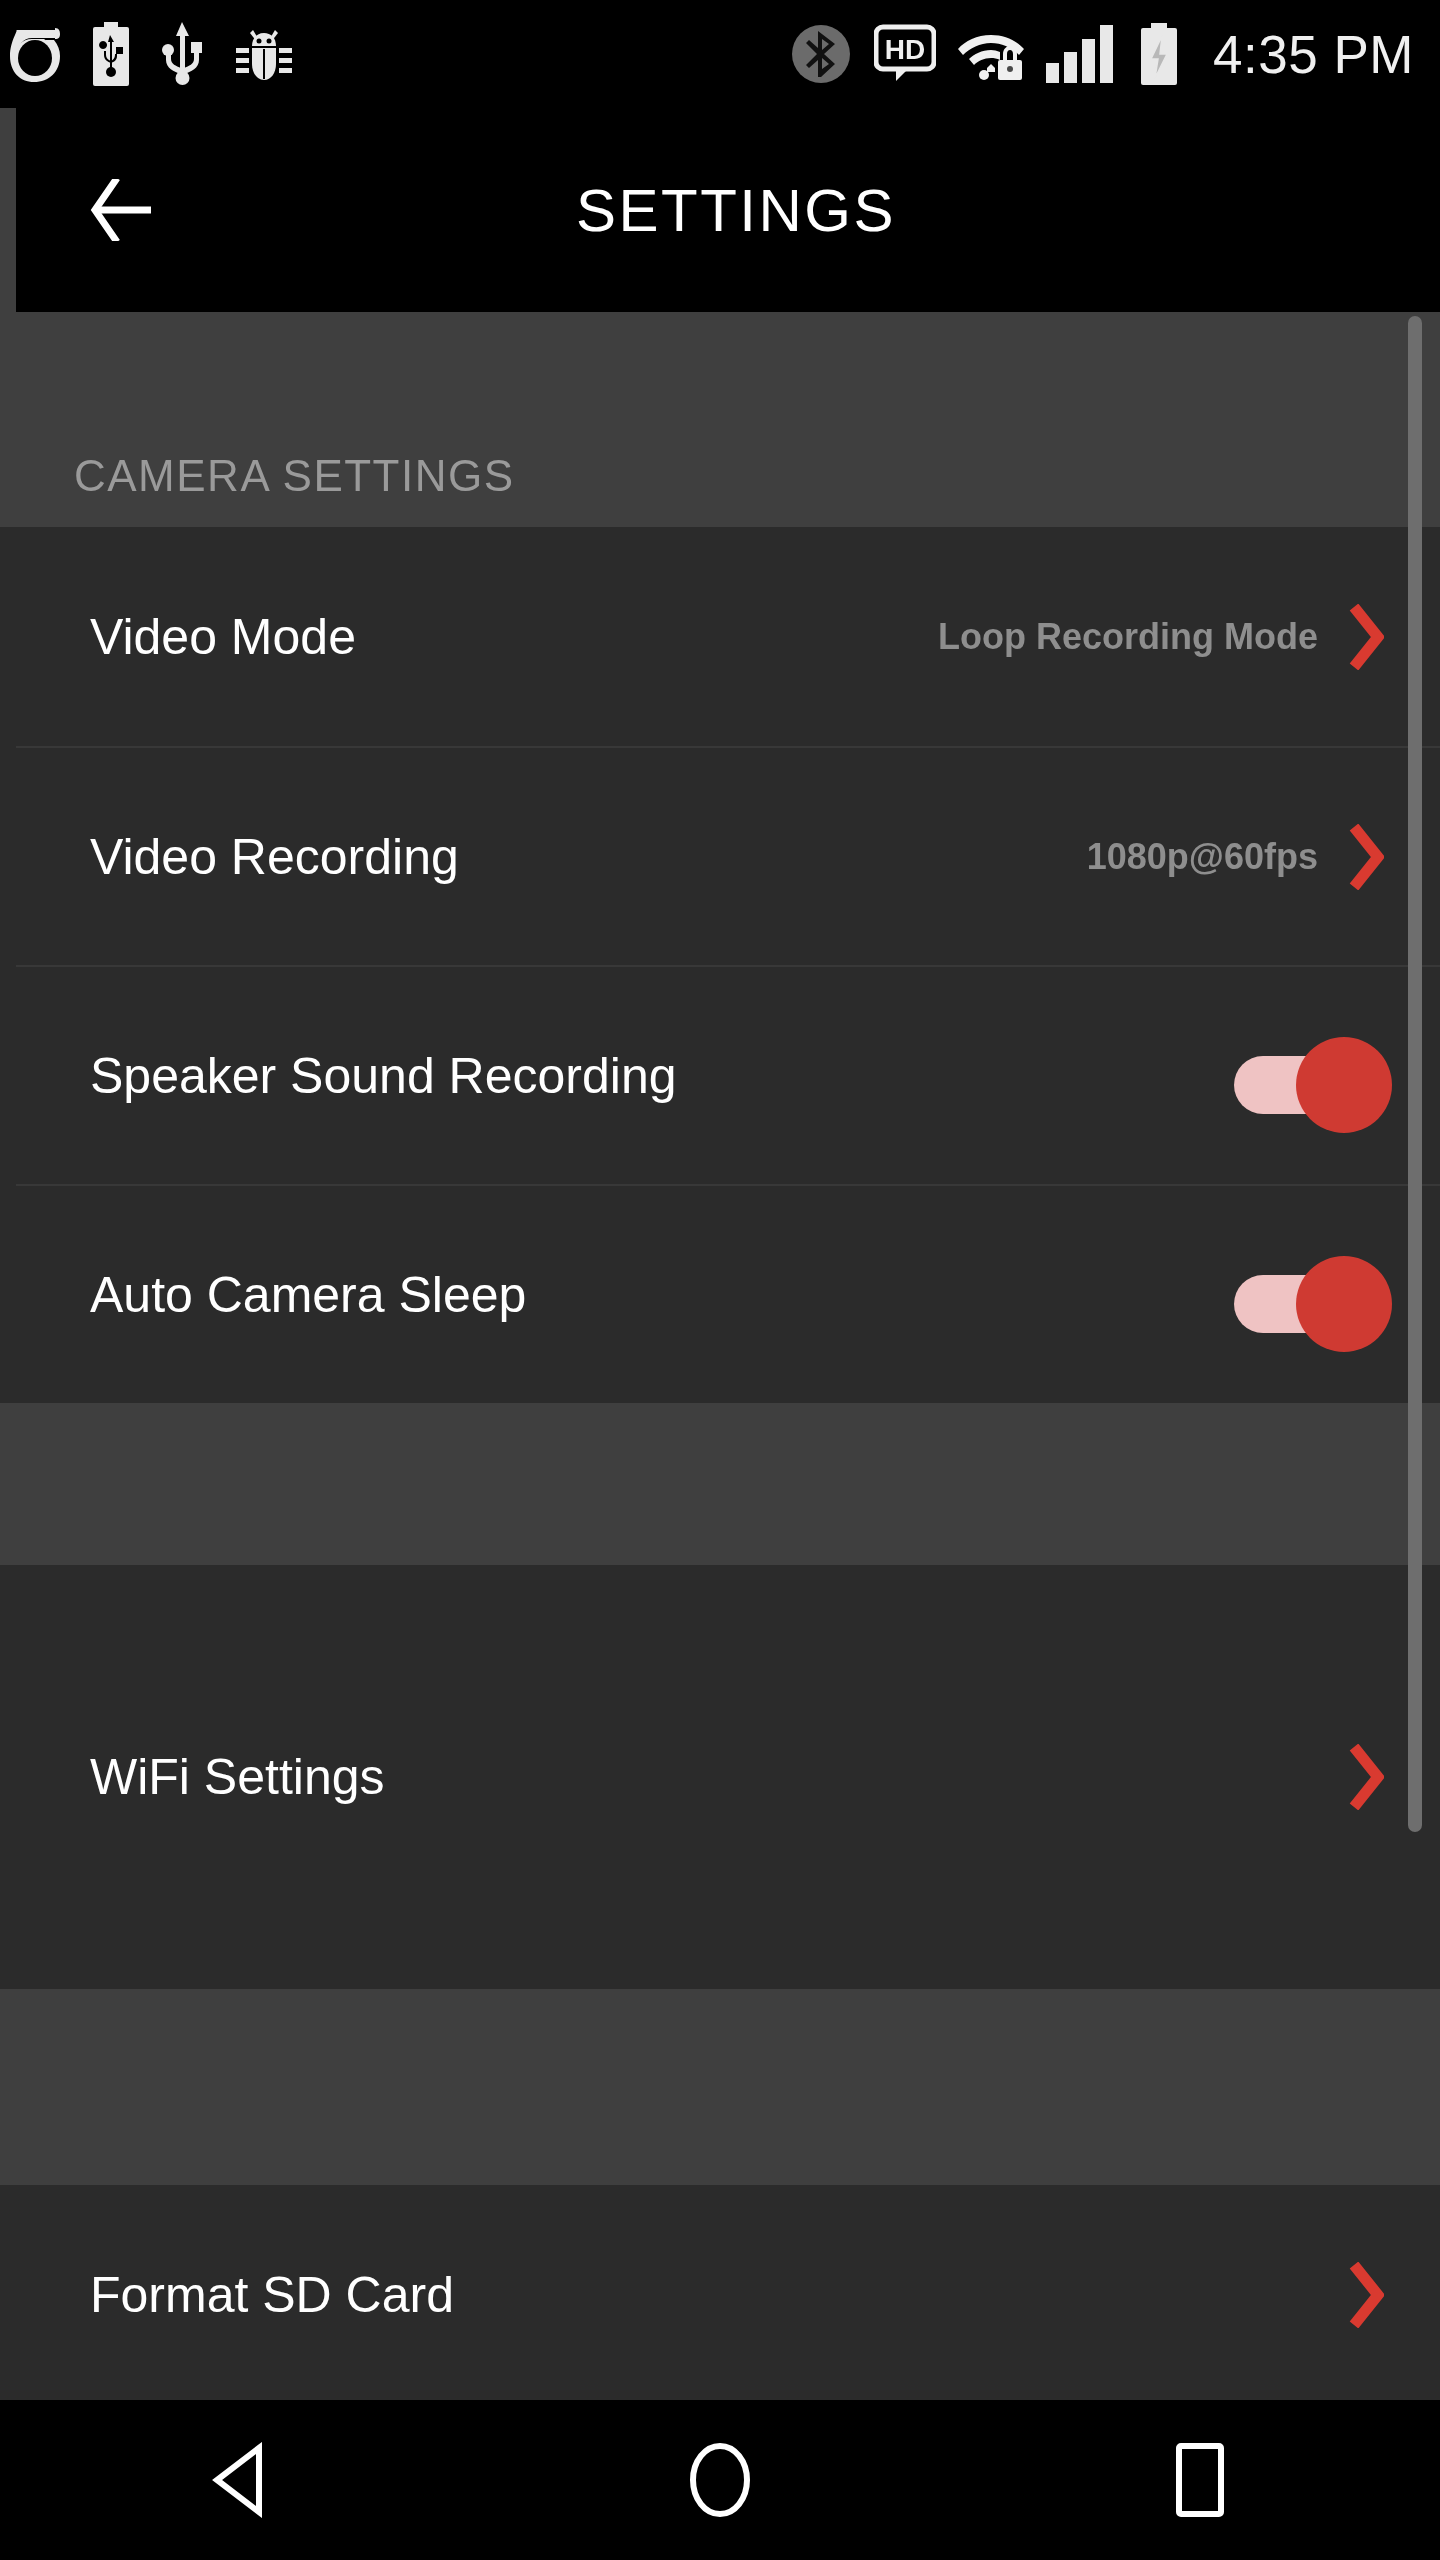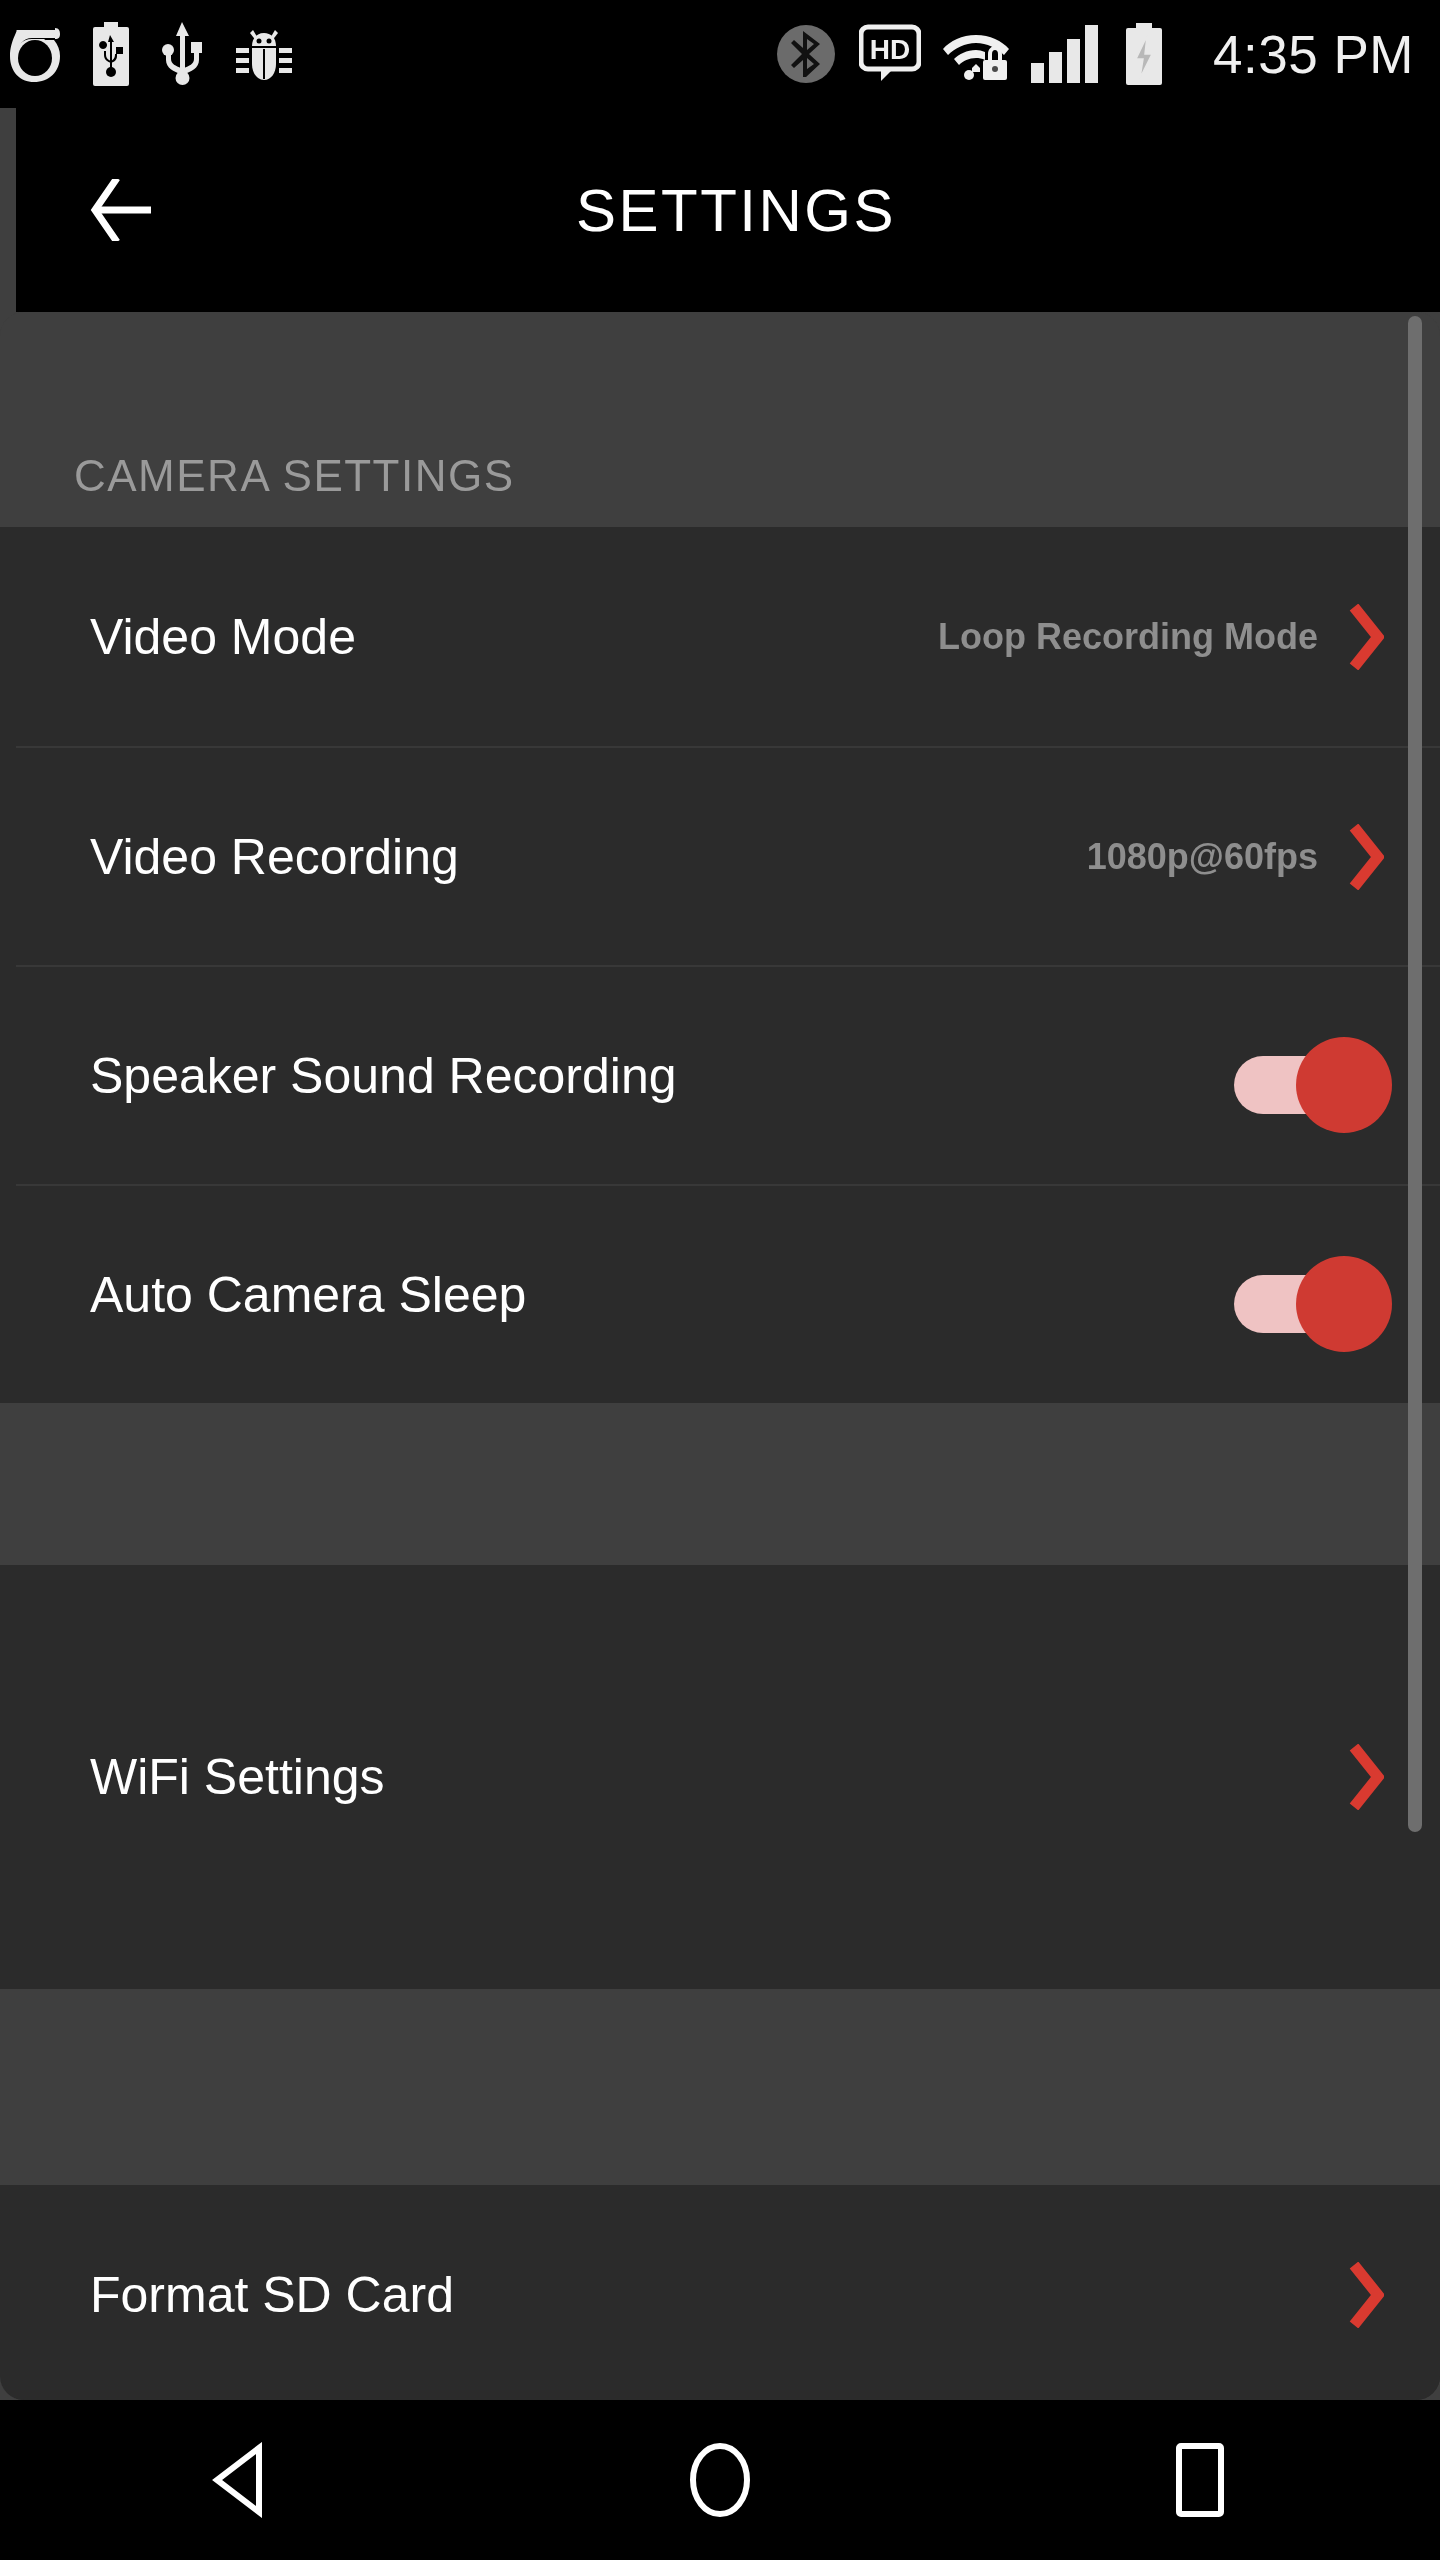--- a/index.html
+++ b/index.html
@@ -22,21 +22,21 @@
     width:1440px; height:108px;
     background:#000;
     display:flex; align-items:center;
     padding:0 26px 0 10px;
   }
   .sb-left { display:flex; align-items:center; gap:28px; }
   .sb-right { display:flex; align-items:center; gap:22px; margin-left:auto; }
   .sb-icon { display:block; }
   .sb-clock {
     color:#f0f0f0; font-size:53px; font-weight:400;
-    letter-spacing:0.5px; line-height:1; margin-left:26px;
+    letter-spacing:0.5px; line-height:1; margin-left:11px;
     white-space:nowrap;
   }
 
   
   #app-bar {
     position:absolute; top:108px; left:16px;
     width:1440px; height:204px;
     background:#000;
   }
   #back-button {
@@ -53,21 +53,20 @@
     letter-spacing:2.5px; font-weight:400;
     white-space:nowrap;
   }
 
   
   #content {
     position:absolute; top:312px; left:0;
     width:1440px; height:2088px;
     background:#3f3f3f;
     overflow:hidden;
-    border-radius:24px;
   }
 
   .section-header {
     height:215px;
     background:#3f3f3f;
     display:flex; align-items:flex-end;
     padding:0 0 26px 74px;
   }
   .section-header-text {
     color:#9a9a9a; font-size:44px;

